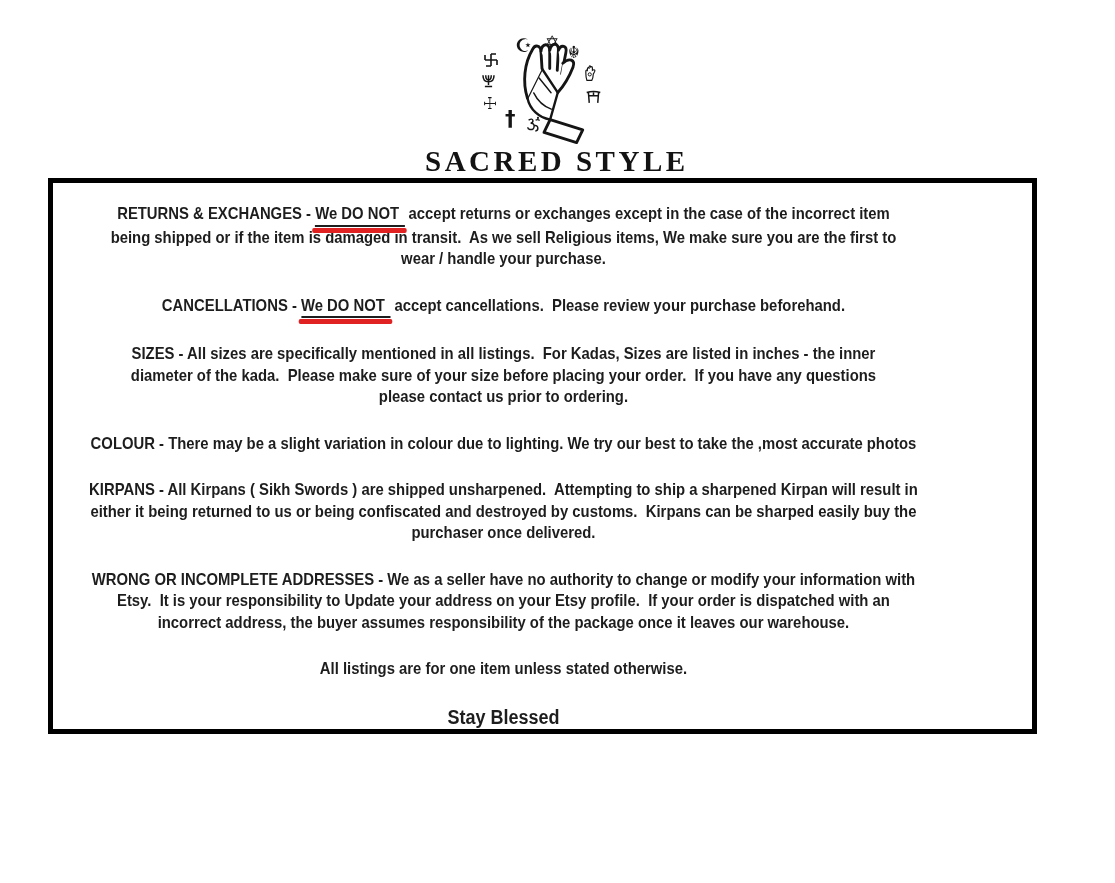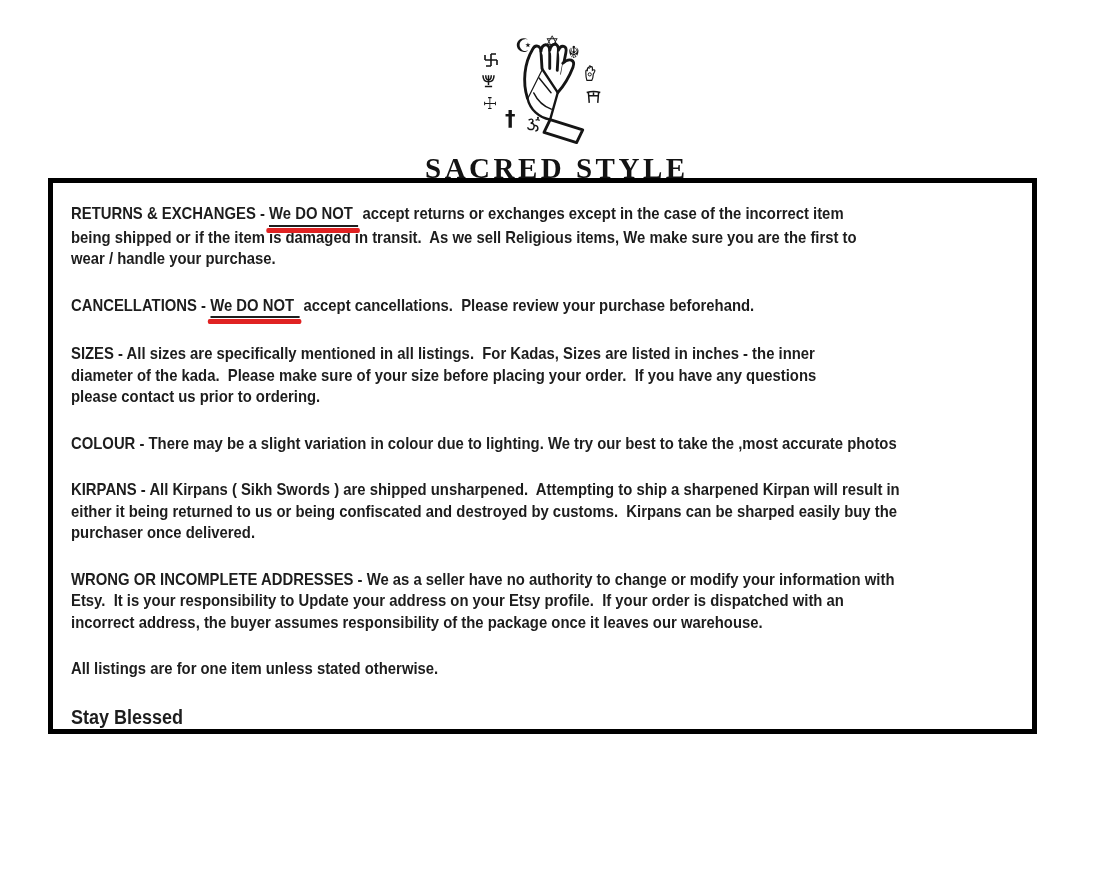--- a/index.html
+++ b/index.html
@@ -8,27 +8,27 @@
     font-family:"Liberation Sans",sans-serif;overflow:hidden;
   }
   
   .logo{position:absolute;left:425px;top:14px;width:230px;text-align:center;}
   .emblem{position:relative;width:230px;height:126px;}
   .sym{position:absolute;color:#151515;line-height:1;font-family:"DejaVu Sans",sans-serif;}
   .sym svg{display:block;}
   .hands{position:absolute;left:70px;top:24px;width:125px;height:110px;}
   .brand{
     font-family:"Liberation Serif",serif;font-weight:700;font-size:29px;
-    letter-spacing:3.5px;color:#131313;white-space:nowrap;margin-top:12px;
+    letter-spacing:3.5px;color:#131313;white-space:nowrap;margin-top:5px;
   }
   
   .policy-box{
     position:absolute;left:48px;top:178px;width:989px;height:556px;
     border:5px solid #000;box-sizing:border-box;
-    padding:20px 0 0 18px;overflow:hidden;background:#fff;
+    padding:20px 0 0 18px;overflow:hidden;background:#fff;text-align:center;
   }
   .policy-box p{
     margin:0 0 25px 0;
     font-weight:700;font-size:16.5px;line-height:21.5px;color:#1d1d1d;
     white-space:pre;
     transform:scaleX(0.9);transform-origin:0 0;
   }
   .policy-box p.colour{margin-top:4px;}
   .policy-box p.signoff{font-size:20px;line-height:24px;margin-bottom:0;}
   .donot{

